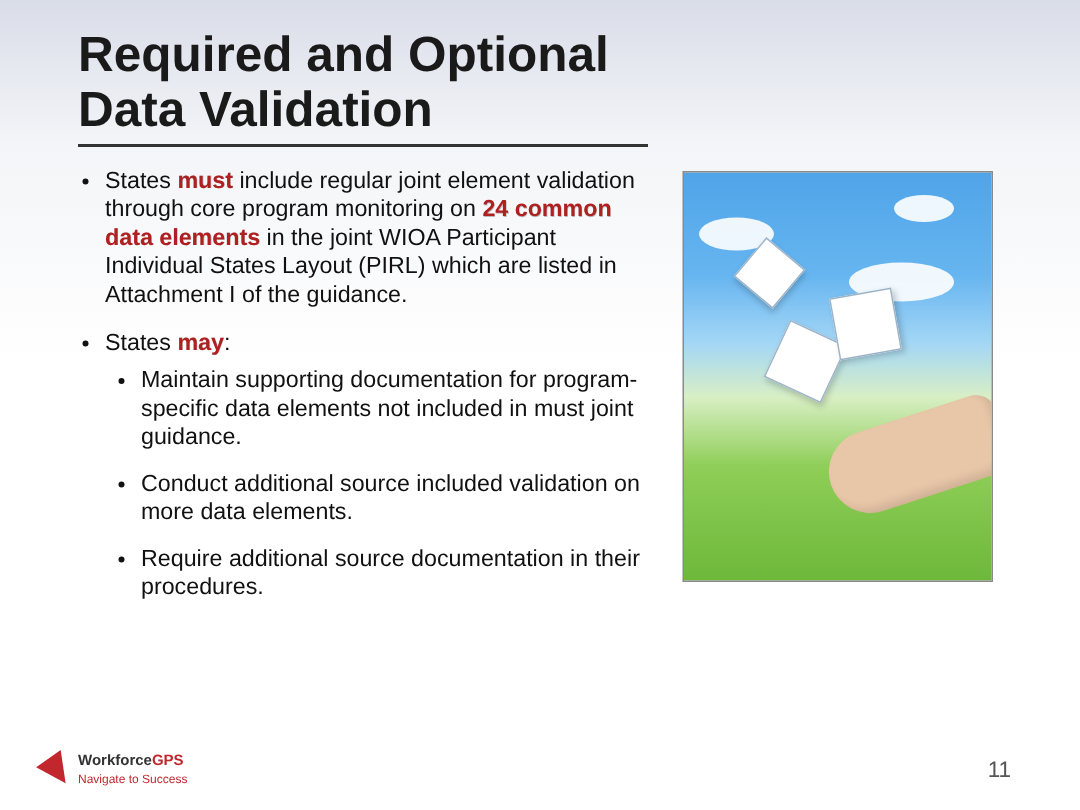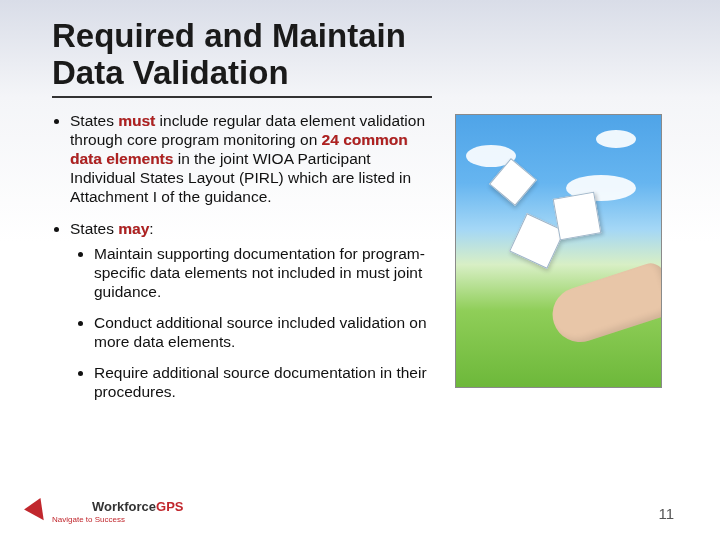--- a/index.html
+++ b/index.html
@@ -114,24 +114,23 @@
     gap: 4px;
   }
   .logo-arrow {
     width: 0; height: 0;
     border-left: 10px solid transparent;
     border-right: 10px solid transparent;
     border-top: 20px solid #c1272d;
     transform: rotate(-35deg);
   }
   .logo-text {
-    font-size: 13px;
+    font-size: 10px;
     color: #4a4a4a;
     line-height: 1;
-    margin-left: 40px;
   }
   .logo-text .bold { font-weight: bold; color: #333; }
   .logo-text .gps { color: #c1272d; font-weight: bold; }
   .logo-tag {
     font-size: 8px;
     color: #c1272d;
     margin-top: 2px;
   }
   .page-num {
     position: absolute;
@@ -139,27 +138,27 @@
     right: 46px;
     font-size: 15px;
     color: #555;
   }
 </style>
 </head>
 <body>
 
 <div class="slide">
 
-  <div class="title">Required and Maintain Data Validation</div>
+  <div class="title">Required and Optional Data Validation</div>
 
   <div class="content">
     <div class="text-col">
       <ul class="outer">
         <li>
-          <span>States </span><span class="em-red">must</span><span> include regular data element validation through core program monitoring on </span><span class="em-red">24 common data elements</span><span> in the joint WIOA Participant Individual States Layout (PIRL) which are listed in Attachment I of the guidance.</span>
+          <span>States </span><span class="em-red">must</span><span> include regular joint element validation through core program monitoring on </span><span class="em-red">24 common data elements</span><span> in the joint WIOA Participant Individual States Layout (PIRL) which are listed in Attachment I of the guidance.</span>
         </li>
         <li>
           <span>States </span><span class="em-red">may</span><span>:</span>
           <ul class="inner">
             <li>Maintain supporting documentation for program-specific data elements not included in must joint guidance.</li>
             <li>Conduct additional source included validation on more data elements.</li>
             <li>Require additional source documentation in their procedures.</li>
           </ul>
         </li>
       </ul>

